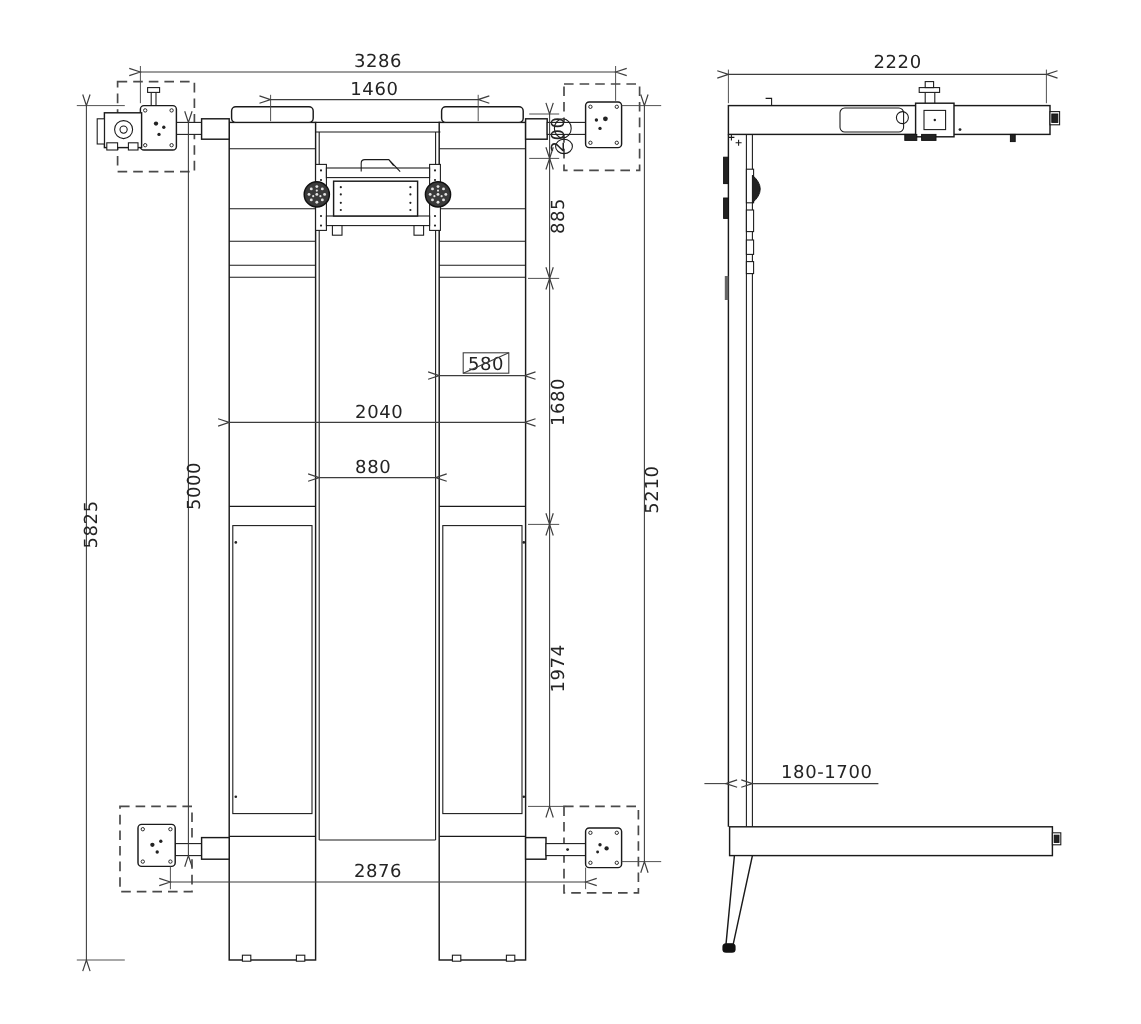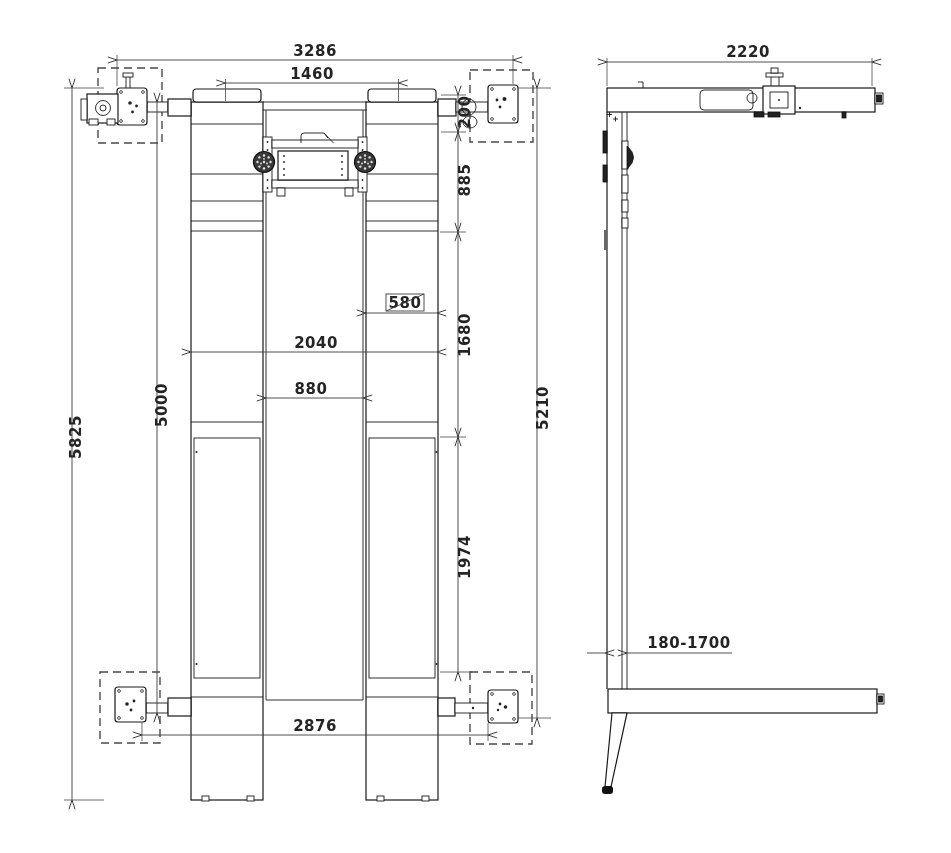--- a/index.html
+++ b/index.html
@@ -1,17 +1,17 @@
 <!DOCTYPE html>
 <html><head>
 <meta charset="utf-8">
 <style>
   html,body{margin:0;padding:0;background:#ffffff;}
   .canvas{position:relative;width:951px;height:853px;background:#ffffff;overflow:hidden;
-          font-family:"DejaVu Sans",sans-serif;font-weight:bold;}
+          font-family:"DejaVu Sans",sans-serif;}
   svg{display:block;}
   .ln{stroke:#1a1a1a;stroke-width:1.2;fill:none;}
   .lnthin{stroke:#1a1a1a;stroke-width:0.9;fill:none;}
   .fillw{fill:#ffffff;}
   .dark{fill:#222222;stroke:#111111;stroke-width:0.8;}
   .dim{stroke:#3d3d3d;stroke-width:0.9;fill:none;}
   .ext{stroke:#4a4a4a;stroke-width:0.8;fill:none;}
   .dash{stroke:#4a4a4a;stroke-width:1.4;fill:none;stroke-dasharray:8 5;}
   .dtext{font-family:"DejaVu Sans",sans-serif;font-size:15px;fill:#242424;letter-spacing:0.5px;}
   .bolt{fill:none;stroke:#222;stroke-width:0.8;}

